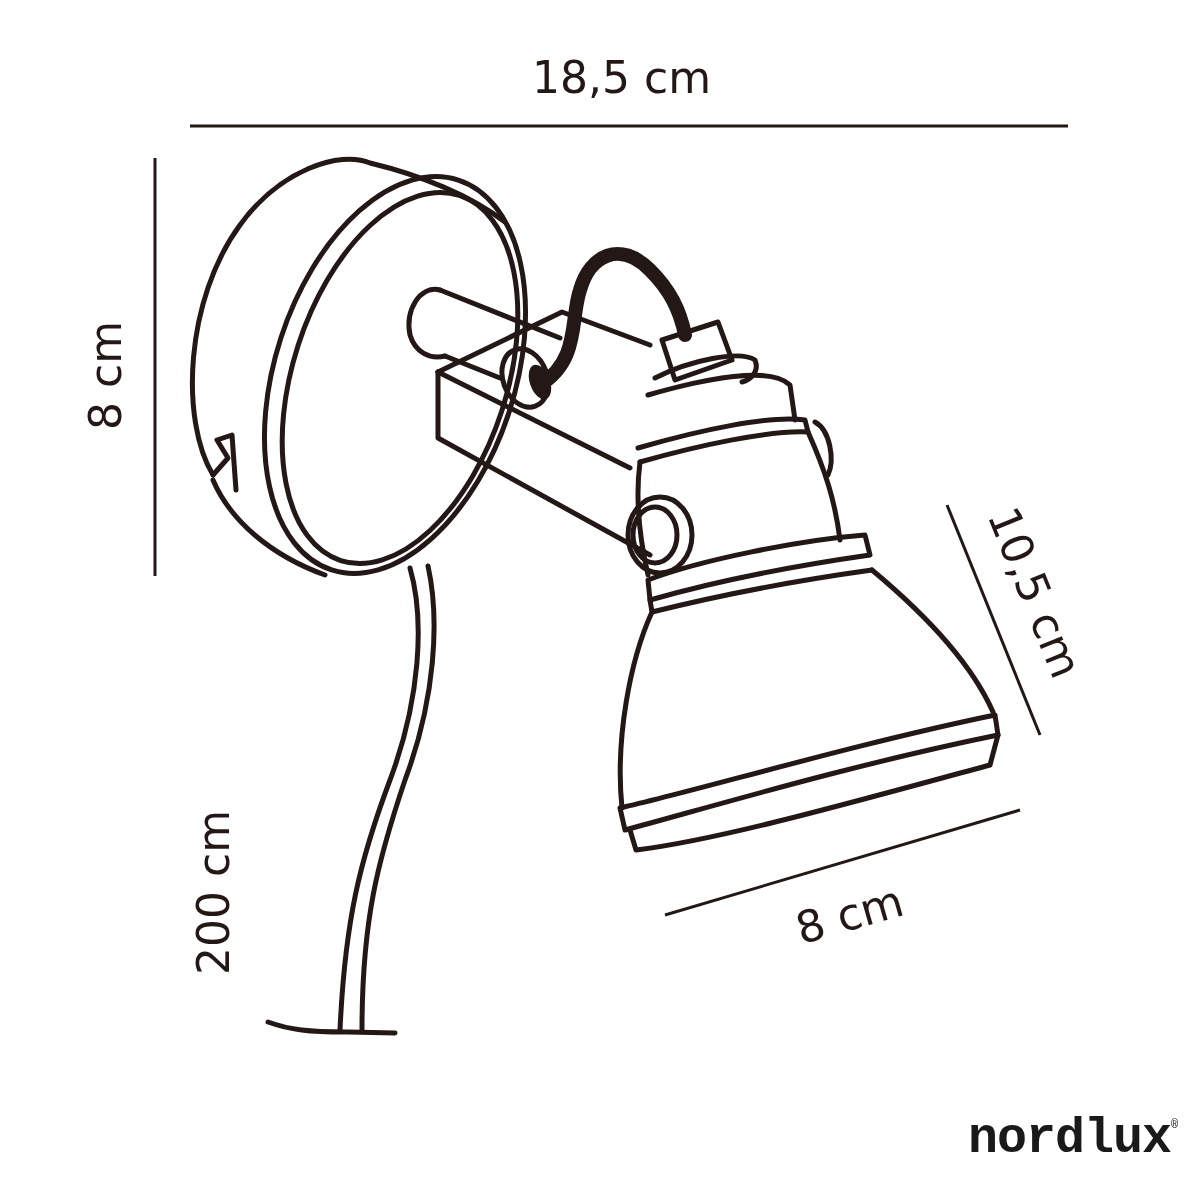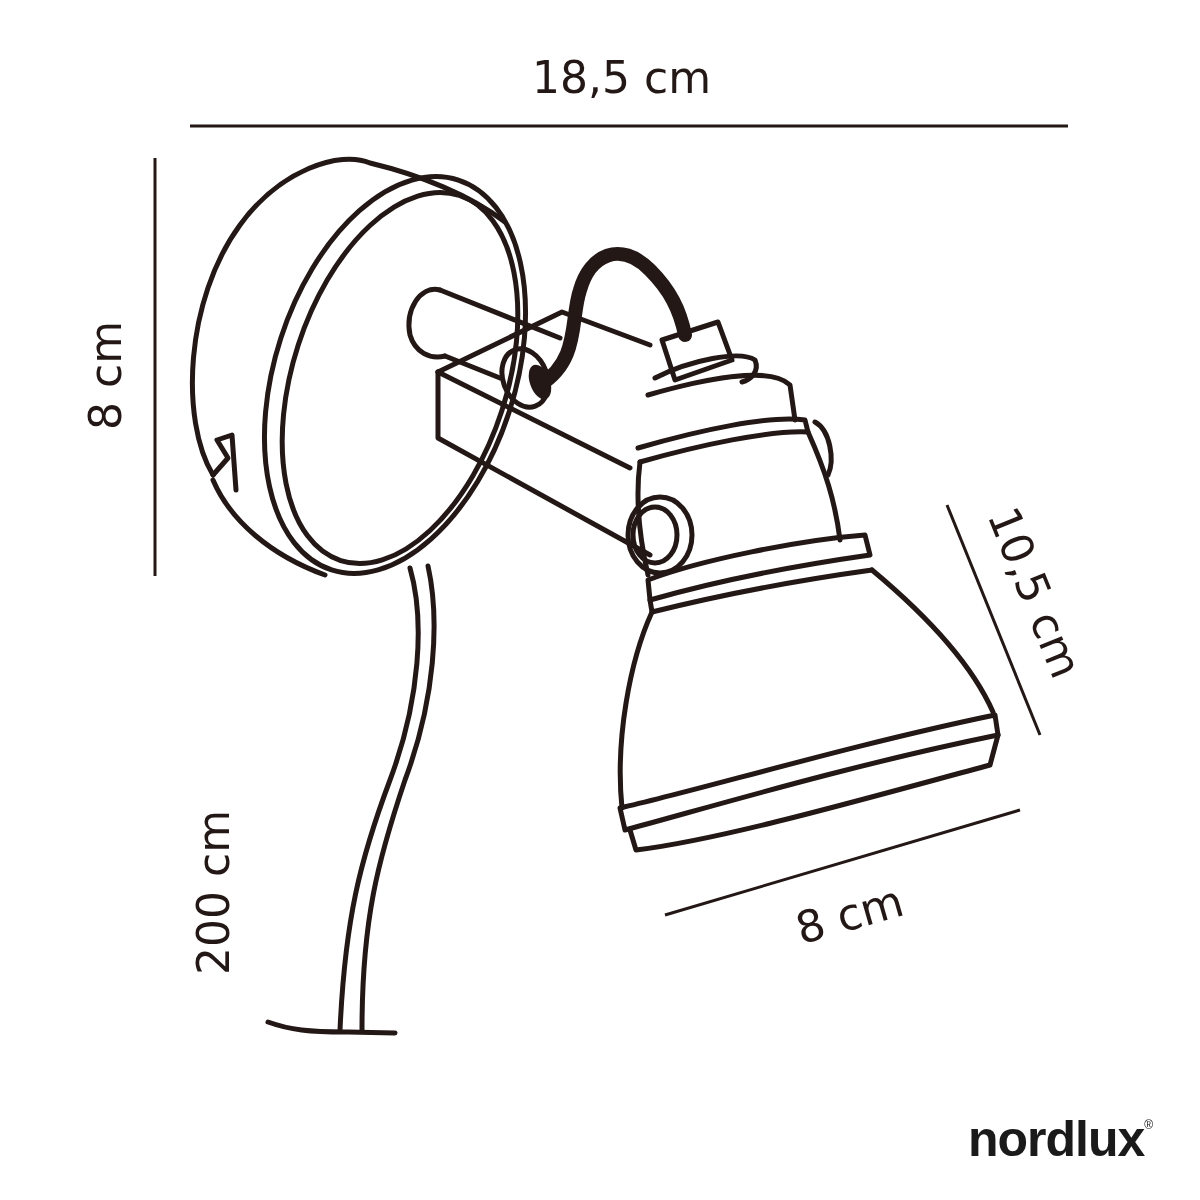--- a/index.html
+++ b/index.html
@@ -1,21 +1,21 @@
 <!DOCTYPE html>
 <html><head>
 <meta charset="utf-8">
 <style>
   html,body{margin:0;padding:0;background:#ffffff;}
   body{width:1200px;height:1200px;position:relative;overflow:hidden;font-family:"DejaVu Sans",sans-serif;}
   svg{position:absolute;left:0;top:0;}
   .ln{fill:none;stroke:#231815;stroke-width:5;stroke-linecap:round;stroke-linejoin:round;}
   .dim{fill:none;stroke:#231815;stroke-width:3;}
   .lbl{position:absolute;color:#231815;font-size:44px;white-space:nowrap;font-family:"DejaVu Sans",sans-serif;}
-  .logo{position:absolute;left:968px;top:1110px;font-family:Liberation Sans, sans-serif;font-weight:bold;font-size:50px;color:#1a1a1a;letter-spacing:-1px;}
+  .logo{position:absolute;left:968px;top:1110px;font-family:Liberation Mono, monospace;font-weight:bold;font-size:50px;color:#1a1a1a;letter-spacing:-1px;}
   .logo sup{font-size:12px;font-weight:normal;vertical-align:top;position:relative;top:8px;}
 </style>
 </head>
 <body>
 
 <svg width="1200" height="1200" viewBox="0 0 1200 1200">
 
   <line class="dim" x1="190" y1="126" x2="1068" y2="126"></line>
   <line class="dim" x1="155" y1="158" x2="155" y2="576"></line>
   <line class="dim" x1="947" y1="505" x2="1040" y2="735"></line>

